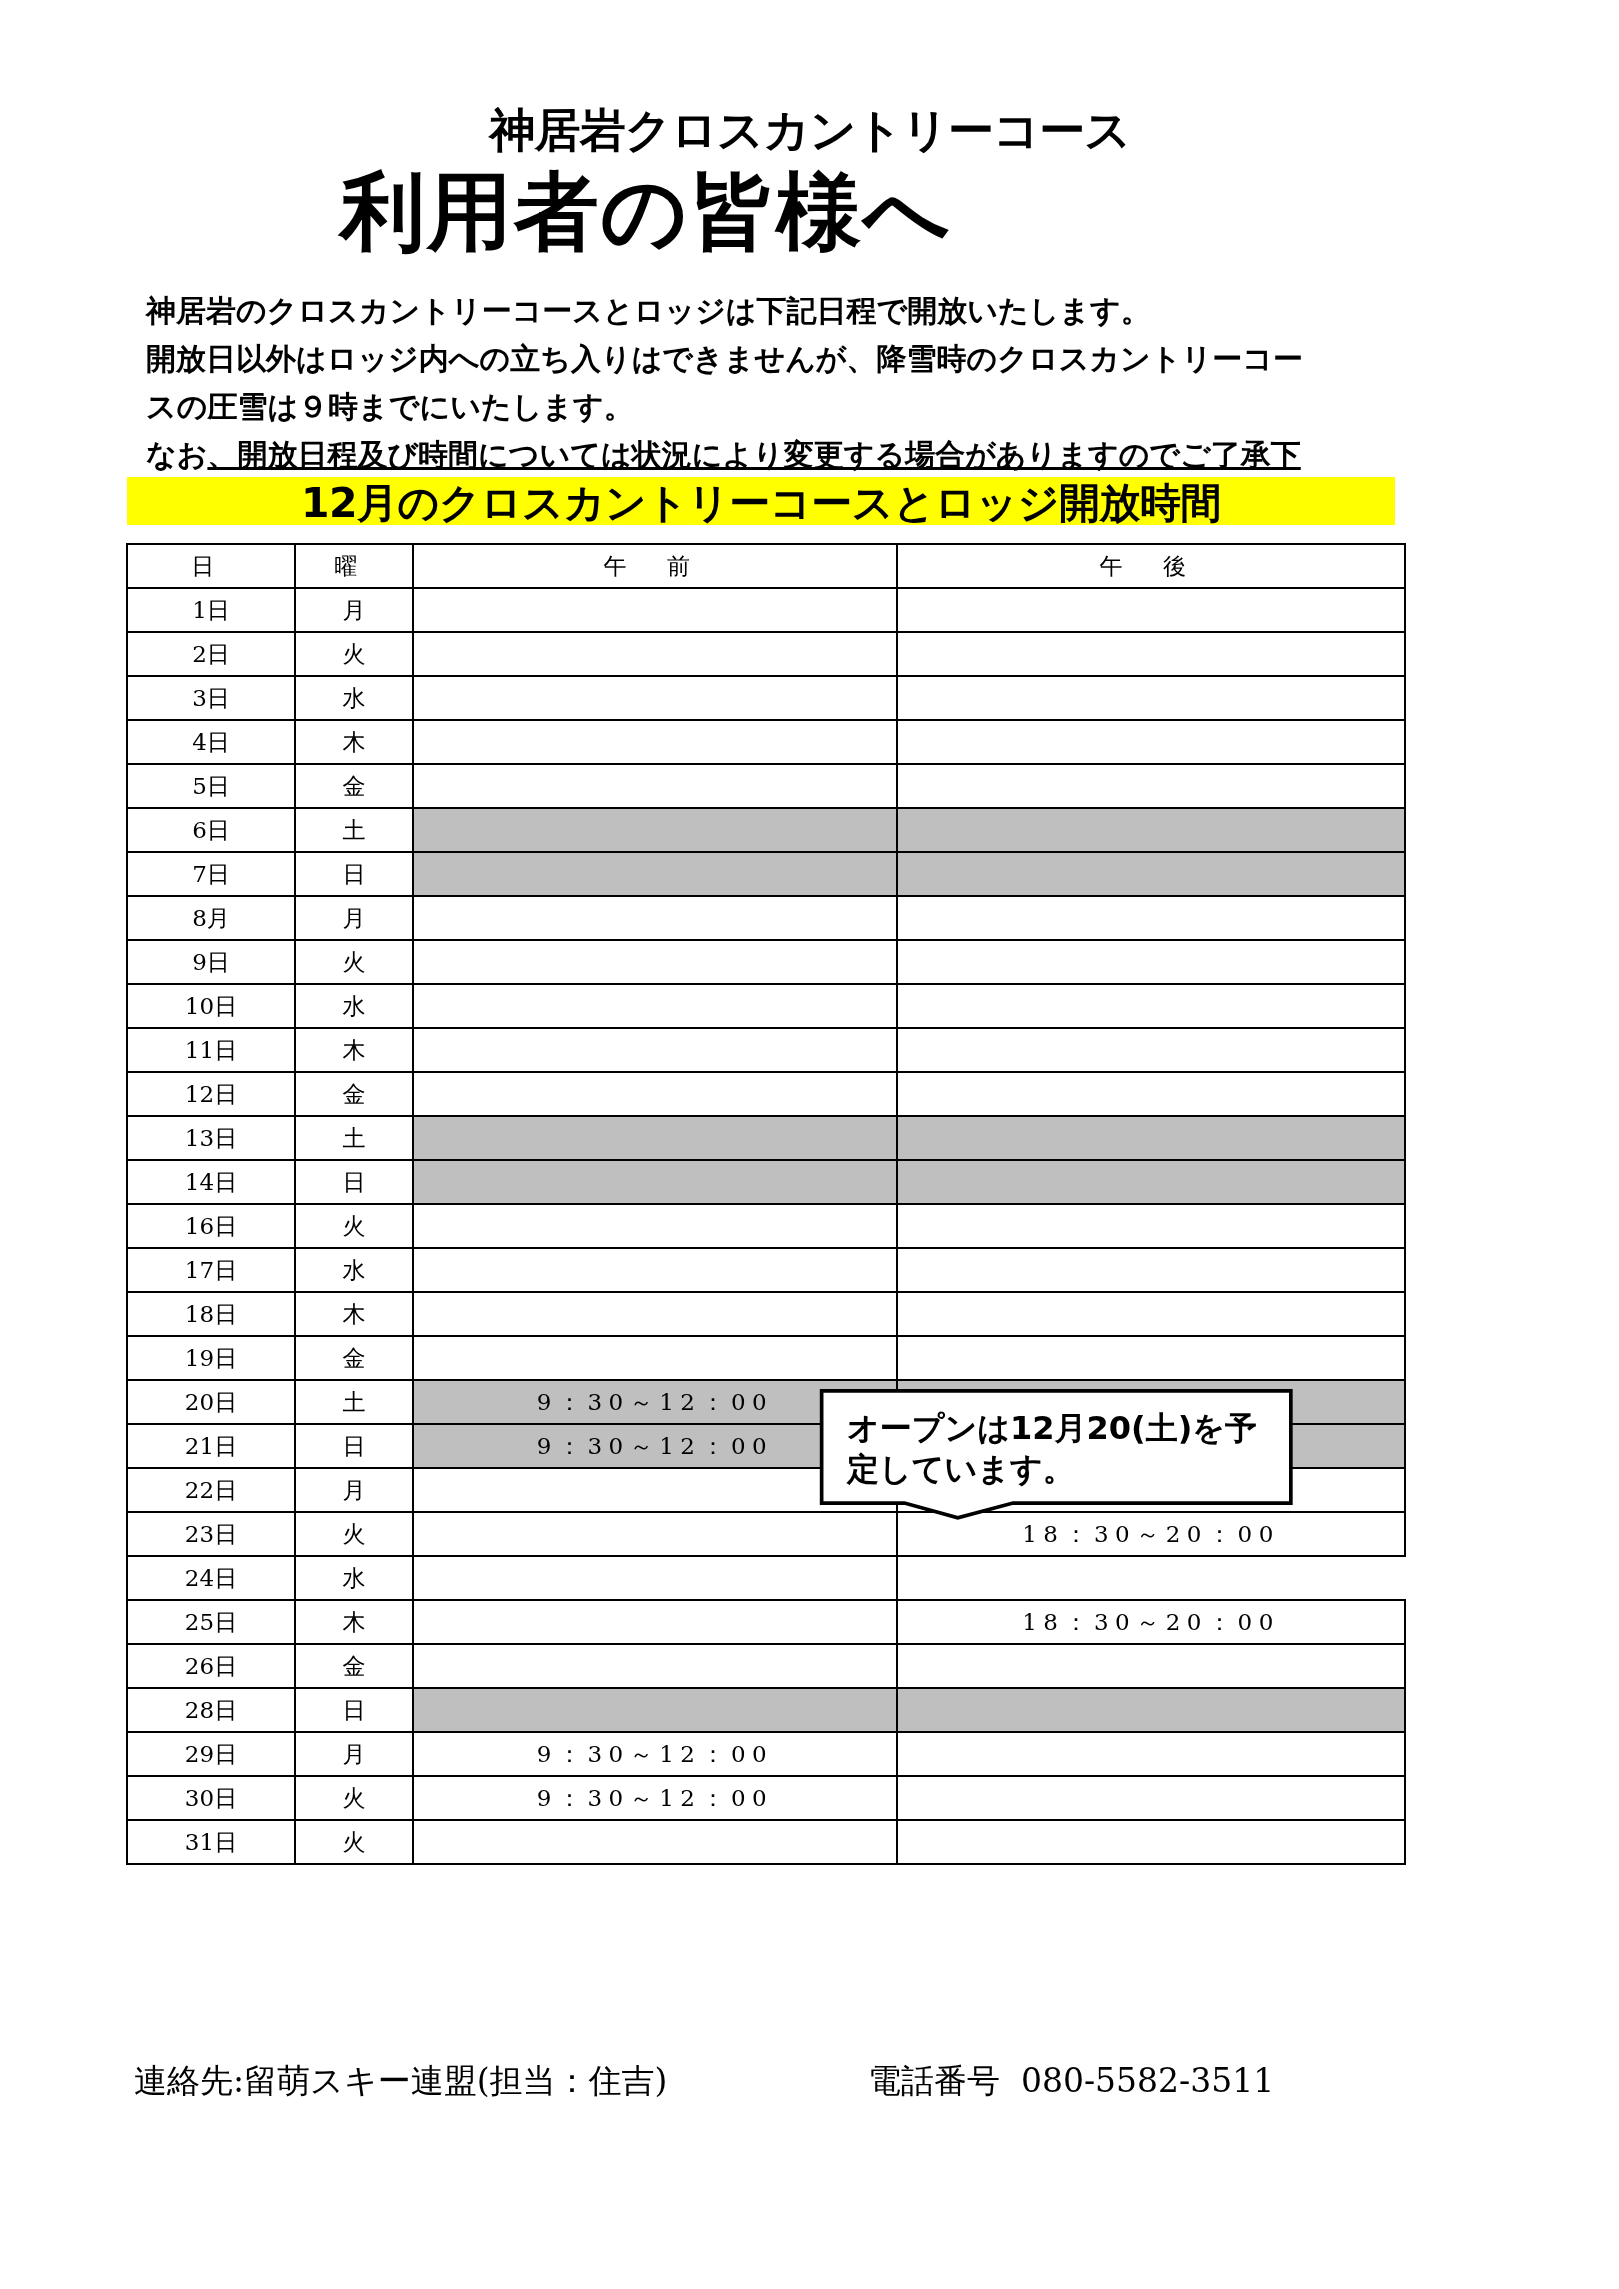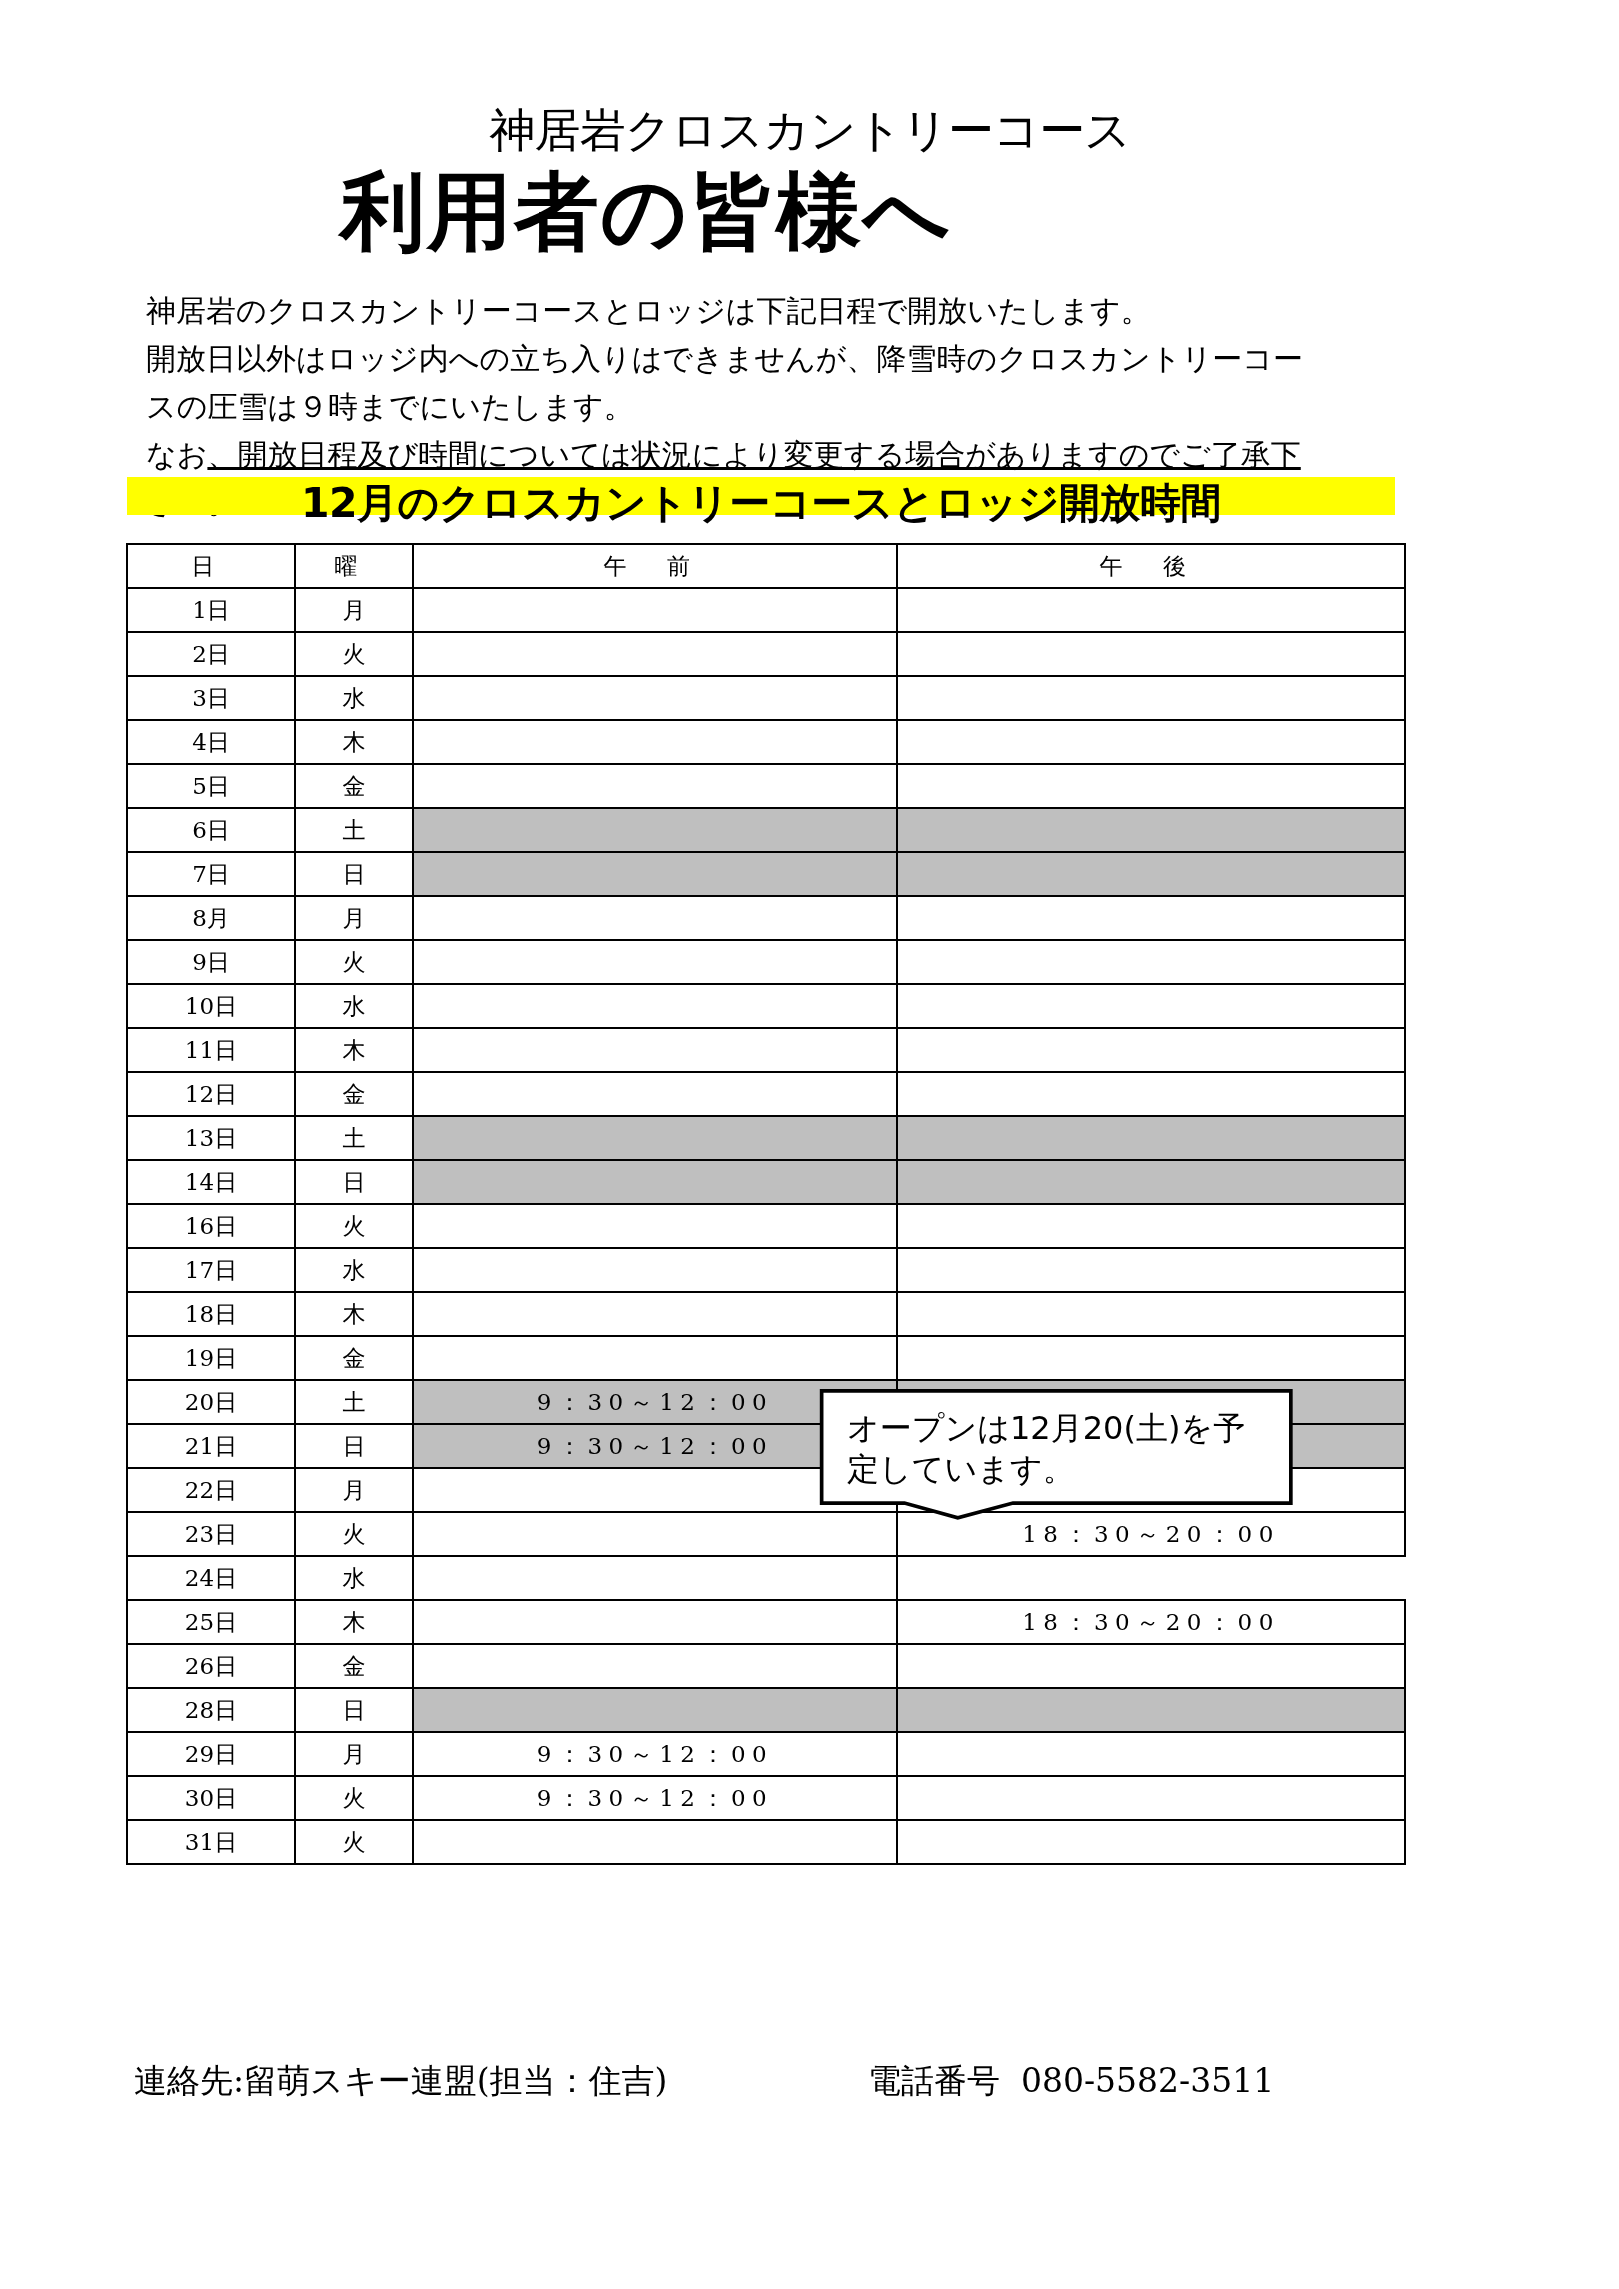--- a/index.html
+++ b/index.html
@@ -1,29 +1,29 @@
 <!DOCTYPE html>
 <html style="font-size:14.8px"><head>
 <meta charset="utf-8">
 <style>
   html, body { margin: 0; padding: 0; background: #ffffff; }
   body { width: 1620px; height: 2290px; position: relative; overflow: hidden; color: #000; }
-  .sans { font-family: "DejaVu Sans", "Liberation Sans", sans-serif; }
+  .sans { font-family: "DejaVu Sans", "Liberation Sans", sans-serif; font-weight: bold; }
   .serif { font-family: "DejaVu Serif", "Liberation Serif", serif; }
 
   .subtitle { position: absolute; left: 0; width: 1620px; top: 103px; text-align: center;
               font-size: 46px; line-height: 55px; letter-spacing: -0.9px; }
   .title { position: absolute; left: 0; width: 1292px; top: 164px; text-align: center;
            font-size: 85px; line-height: 96px; font-weight: bold; letter-spacing: 1.8px; }
 
   .intro { position: absolute; left: 134px; top: 281px; width: 1274px; font-size: 30px; line-height: 36px; }
   .intro p { margin: 12px; white-space: nowrap; }
   .intro .ul { text-decoration: underline; }
 
-  .banner { position: absolute; left: 127px; top: 477px; width: 1268px; height: 38px; background: #ffff00;
+  .banner { position: absolute; left: 127px; top: 477px; width: 1268px; height: 48px; background: #ffff00;
             text-align: center; font-size: 41px; line-height: 52px; font-weight: bold; letter-spacing: -0.5px; }
 
   table.sched { position: absolute; left: 126px; top: 543px; border-collapse: collapse; table-layout: fixed; }
   table.sched td, table.sched th { border: 2.8px solid #000; height: 42px; padding: 0; text-align: center;
        font-family: "DejaVu Serif", "Liberation Serif", serif; font-size: 23px; font-weight: normal; }
   col.c-day { width: 168px; } col.c-wd { width: 118px; } col.c-am { width: 484px; } col.c-pm { width: 508px; }
   .closed { background: #bfbfbf; }
   .time { letter-spacing: 6.5px; }
   td.no-right { border-right: none !important; border-top: none !important; border-bottom: none !important; }
   th { letter-spacing: 16.6px; }

